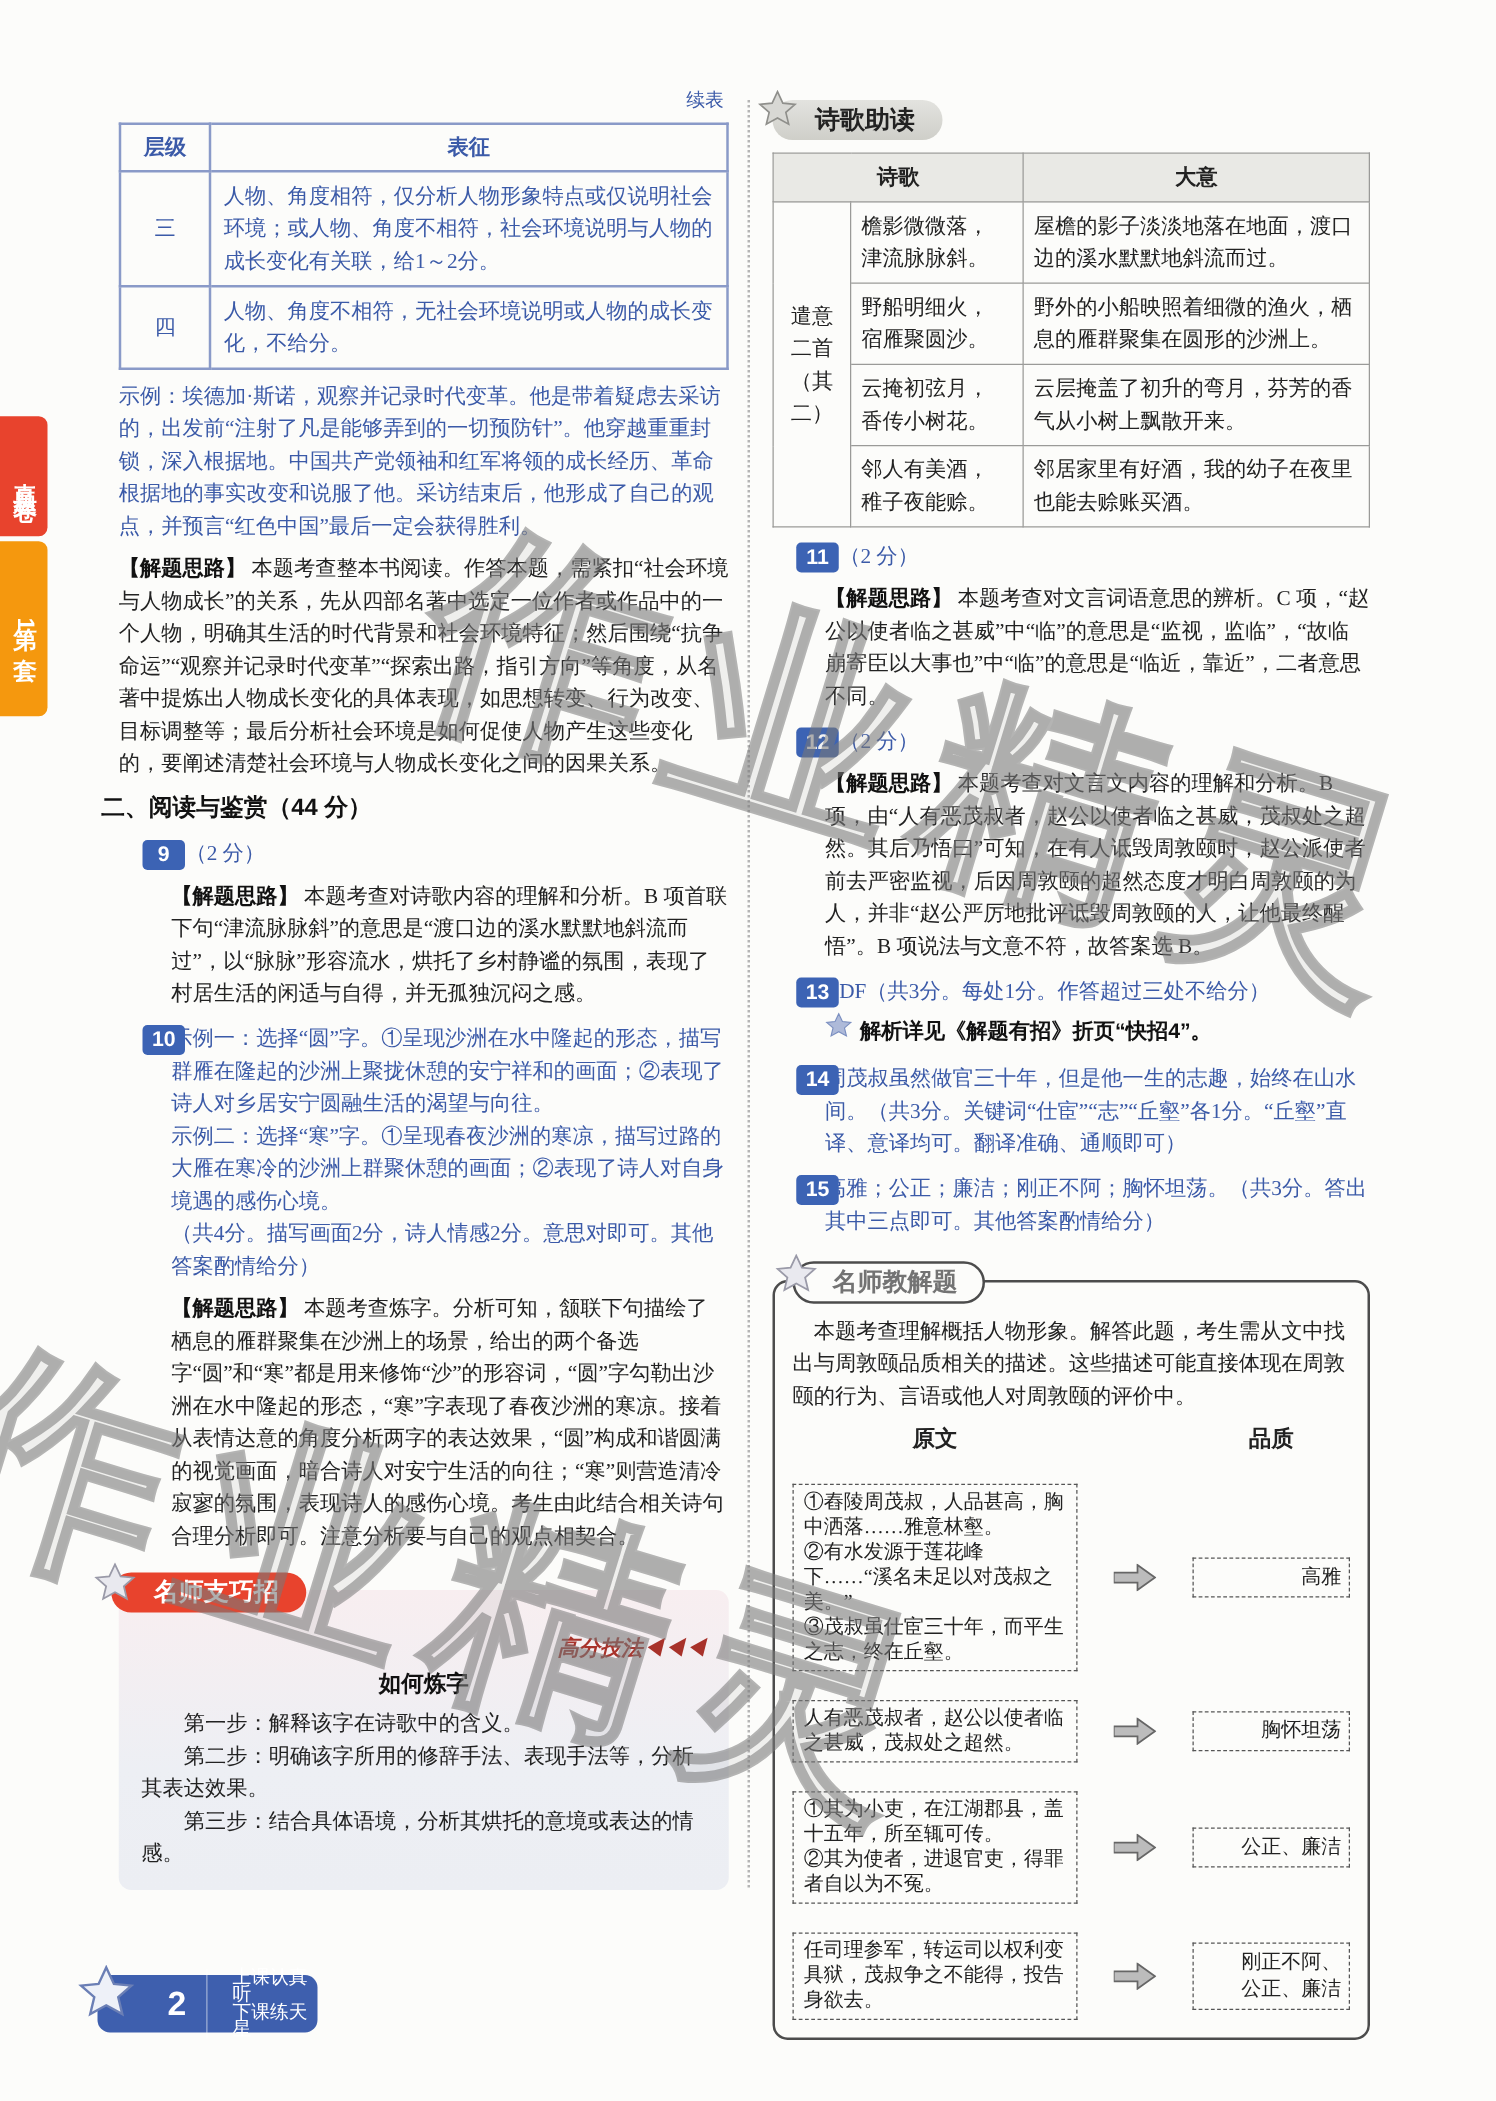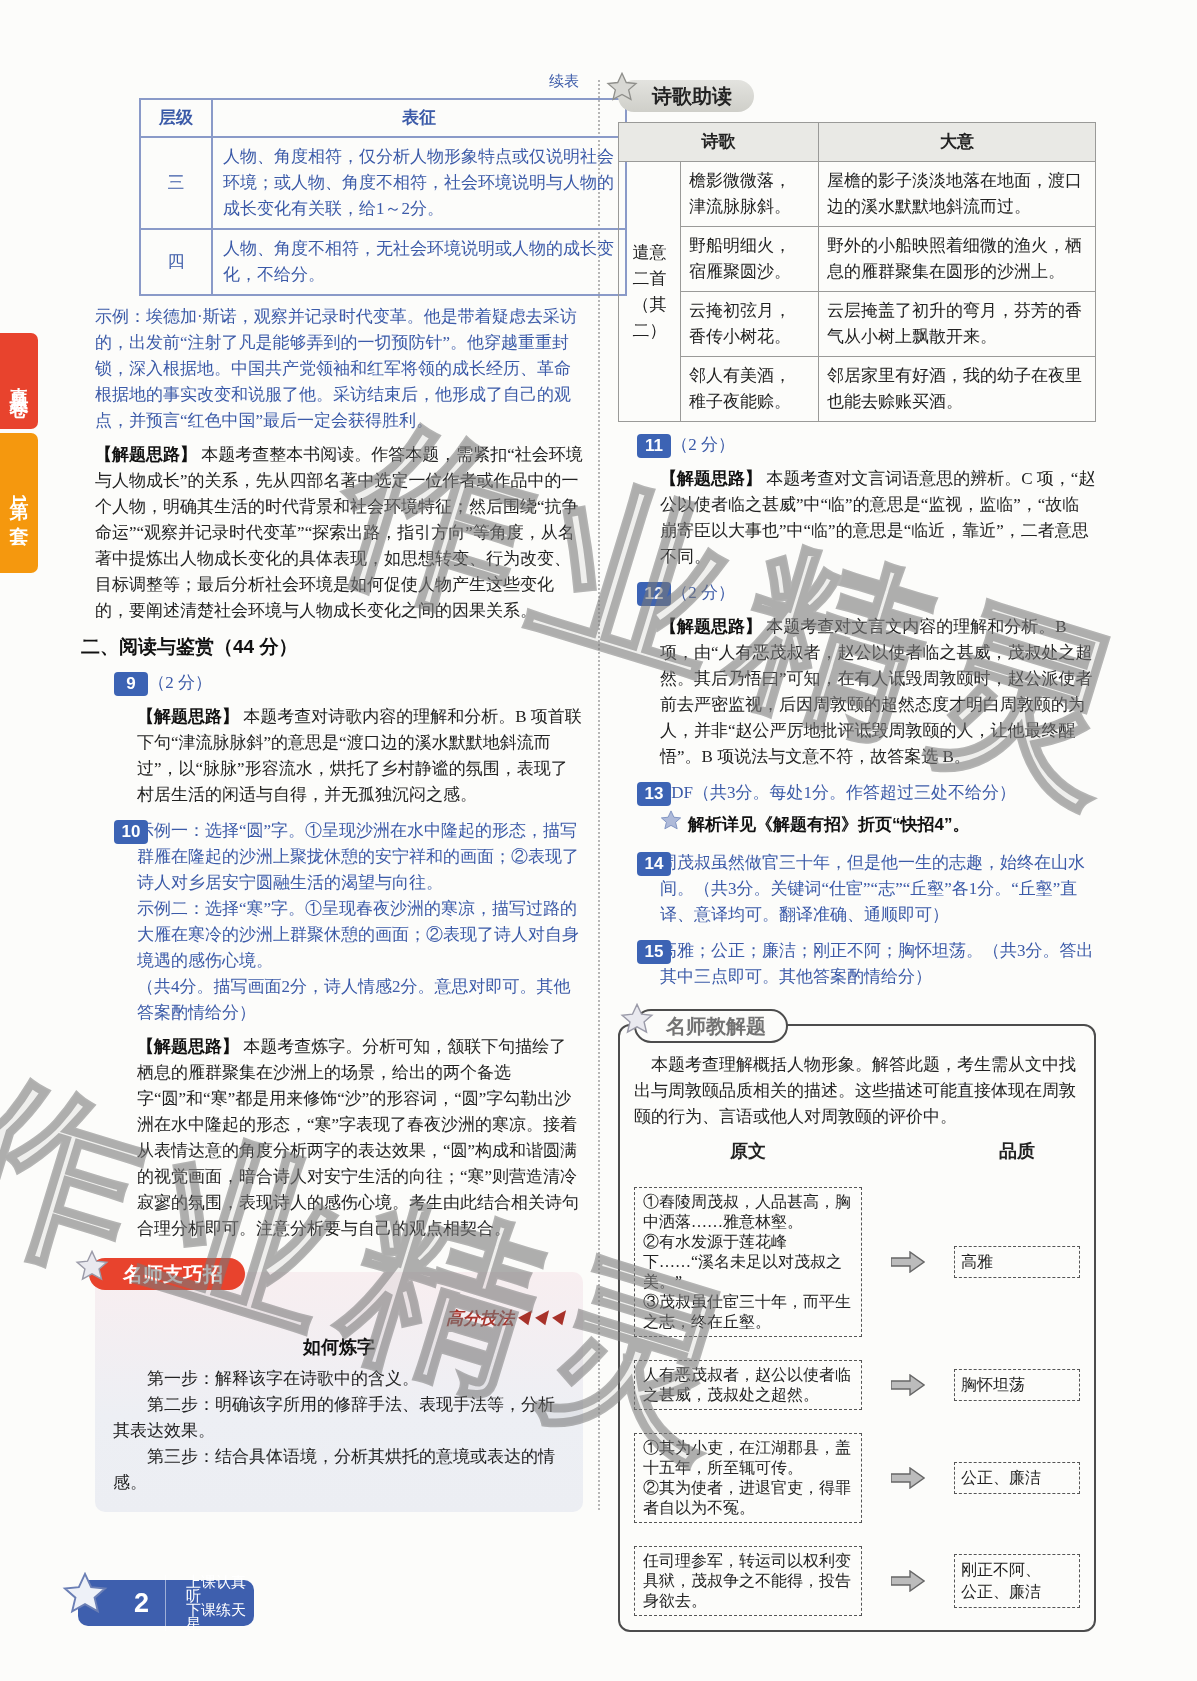--- a/index.html
+++ b/index.html
@@ -32,21 +32,21 @@
   .wm2 { left:-60px; top:1255px; }
   
   .col-divider { position:absolute; left:598px; top:80px; height:1430px; border-left:2px dotted #b5b5b5; }
   .left-col  { position:absolute; left:95px;  top:68px;  width:488px; }
   .right-col { position:absolute; left:618px; top:80px;  width:478px; }
   .blue { color:#3b5aa8; }
   .pre  { white-space:pre-line; }
   b.hei, .hei { font-family:"Liberation Sans", sans-serif; font-weight:bold; color:#111; }
   
   .cont-label { text-align:right; color:#3b5aa8; font-size:15px; margin:0 4px 4px 0; }
-  table.rubric { width:100%; border-collapse:collapse; color:#3b5aa8;margin-left:44px; }
+  table.rubric { width:100%; border-collapse:collapse; color:#3b5aa8; }
   table.rubric th, table.rubric td { border:2px solid #8a9ac8; padding:6px 10px; }
   table.rubric th { font-family:"Liberation Sans", sans-serif; font-size:17px; padding:5px; }
   table.rubric td.lvl { width:72px; text-align:center; }
   
   .para { margin-top:8px; }
   .indent1 { text-indent:1em; }
   h3.sec { font-family:"Liberation Sans", sans-serif; font-size:19px; color:#111; margin:10px 0 6px -14px; }
   
   .qitem { position:relative; padding-left:42px; margin-top:10px; }
   .qbadge {
@@ -83,21 +83,21 @@
   .ms-box { position:relative; margin-top:34px; border:2.5px solid #4c4c4c; border-radius:12px; padding:26px 14px 14px 14px; background:#fcfcfa; }
   .pill-line {
     position:absolute; left:14px; top:-17px; background:#fcfcfa; border:2.5px solid #4c4c4c;
     color:#737373; font-family:"Liberation Sans", sans-serif; font-weight:bold; font-size:20px;
     padding:2px 20px 2px 30px; border-radius:18px;
   }
   .pill-line .staricon { position:absolute; left:-16px; top:-8px; }
   .ms-grid { display:grid; grid-template-columns:1fr 46px 126px; column-gap:2px; row-gap:8px; margin-top:8px; align-items:center;gap:23px; }
   .ms-head { font-family:"Liberation Sans", sans-serif; font-weight:bold; text-align:center; font-size:18px; }
   .ms-orig { border:1.6px dashed #555; padding:4px 8px; font-size:16px; line-height:20px; }
-  .ms-qual { border:1.6px dashed #555; padding:4px 6px; text-align:left; font-size:16px; line-height:22px; align-self:center; }
+  .ms-qual { border:1.6px dashed #555; padding:4px 6px; text-align:right; font-size:16px; line-height:22px; align-self:center; }
   .ms-arr { display:flex; justify-content:center; }
   
   .footer-badge {
     position:absolute; left:78px; top:1580px; width:176px; height:46px;
     background:#3e5fae; border-radius:10px; display:flex; align-items:center; color:#fff;
   }
   .footer-badge .staricon { position:absolute; left:-16px; top:-8px; }
   .pg-num { font-family:"Liberation Sans", sans-serif; font-weight:bold; font-size:27px; margin-left:56px; }
   .slogan { font-family:"Liberation Sans", sans-serif; font-size:15px; line-height:14px; margin-left:16px; white-space:pre-line; border-left:1px solid rgba(255,255,255,.5); padding-left:20px; }
 </style>

